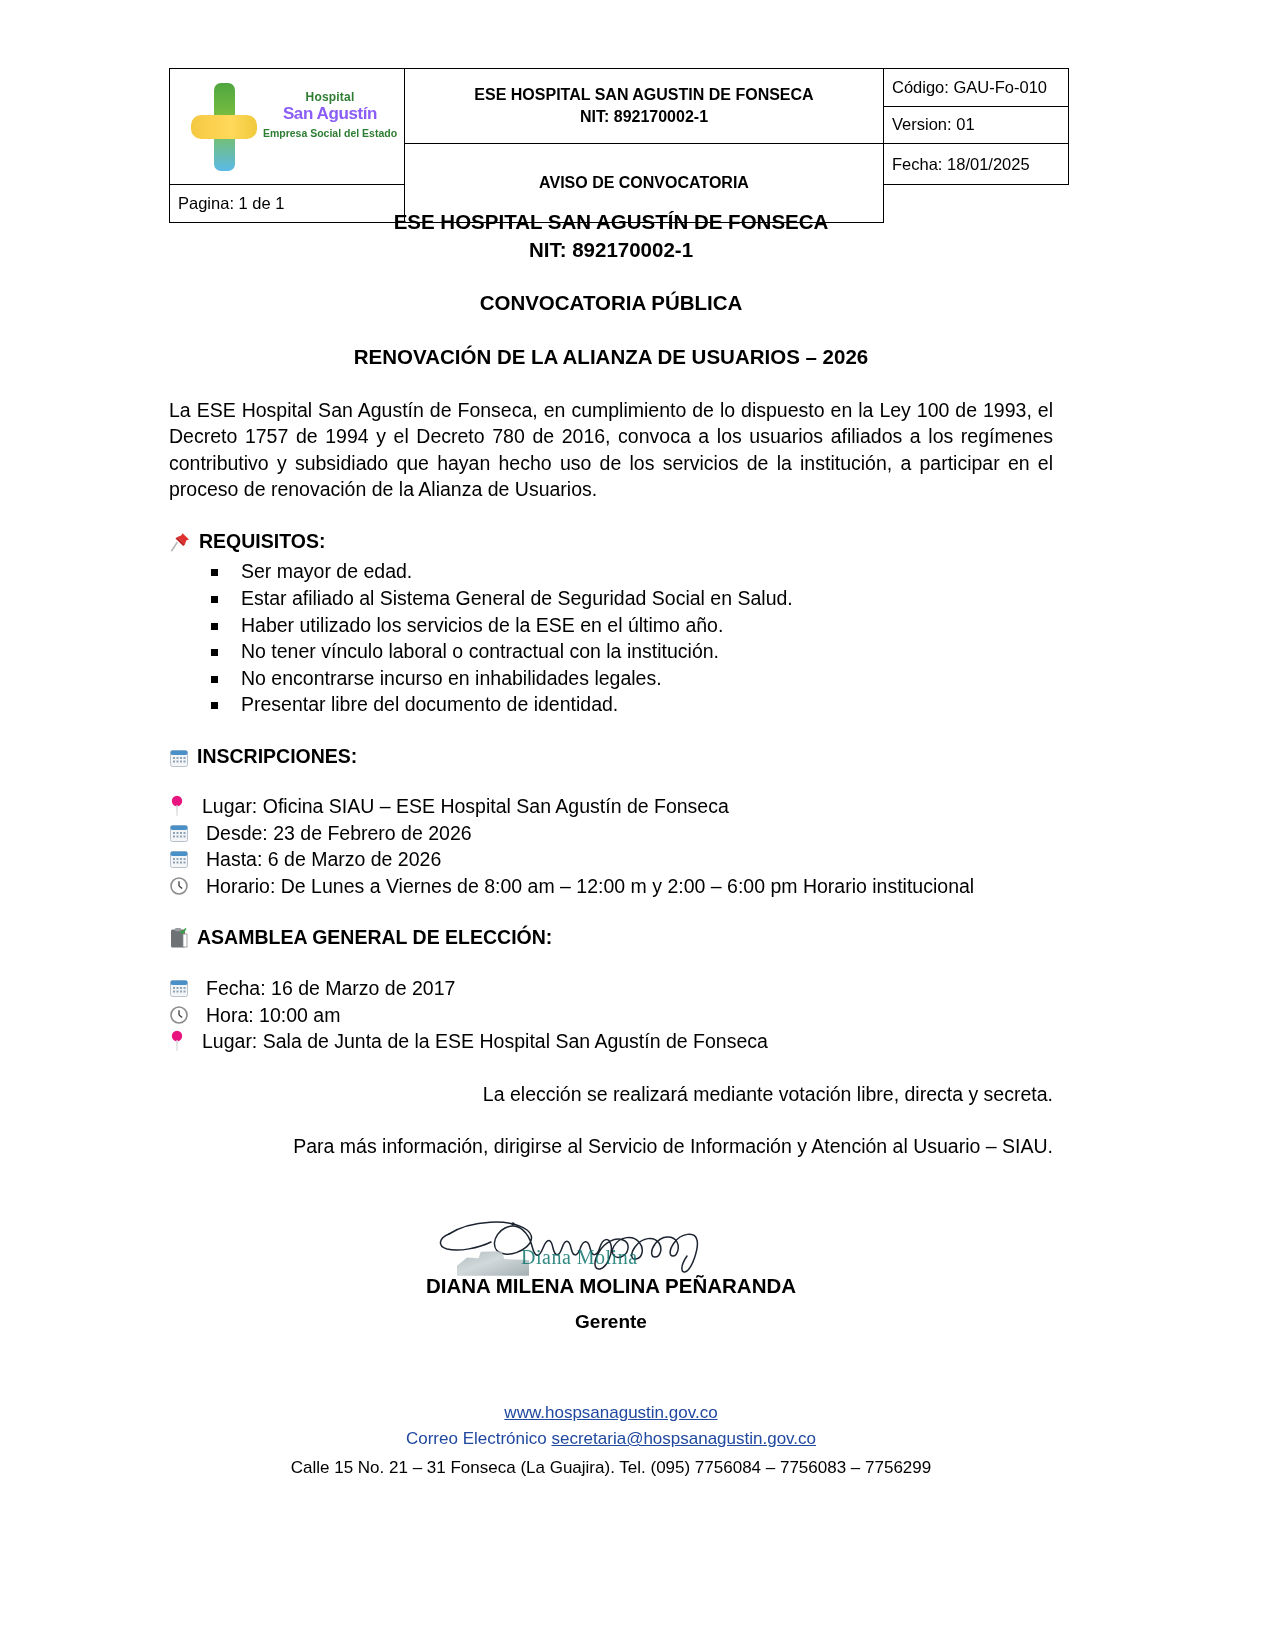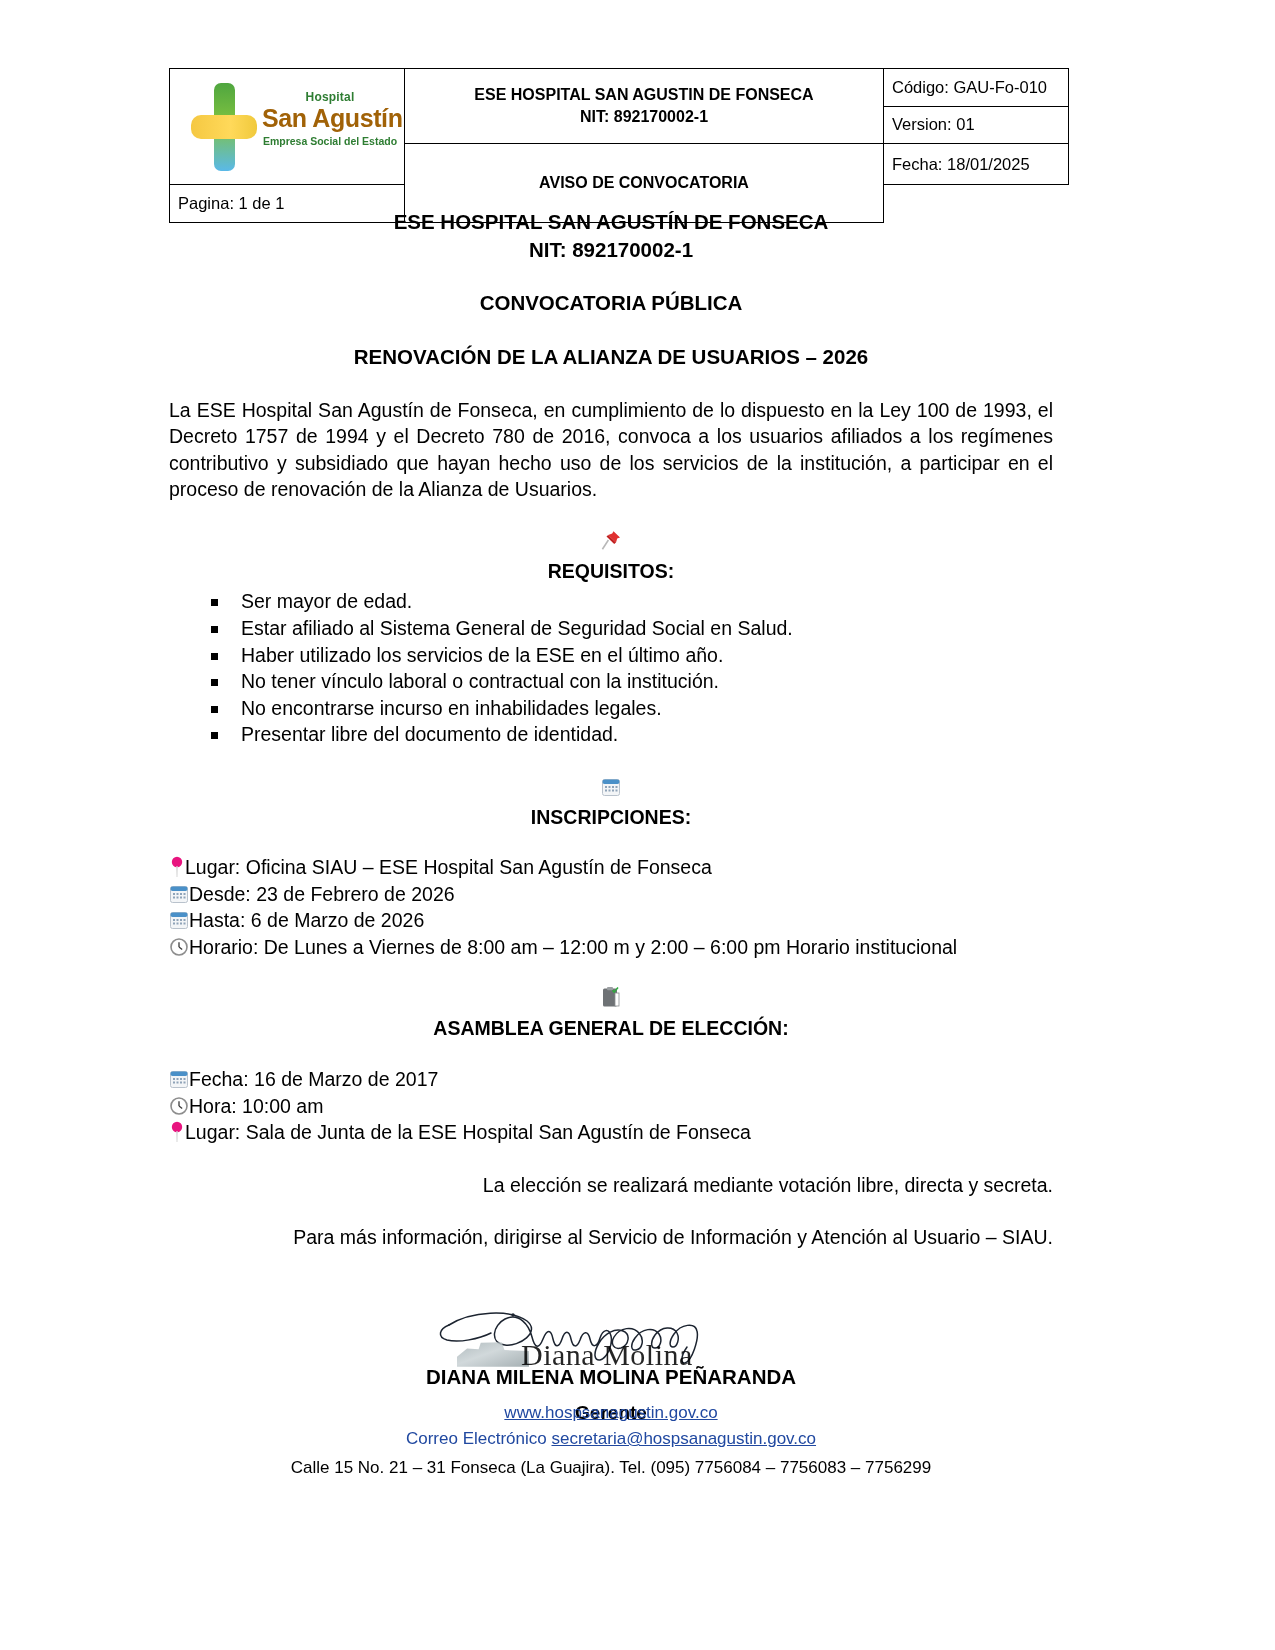--- a/index.html
+++ b/index.html
@@ -91,23 +91,23 @@
   }
   .logo-hospital {
     font-size: 12px;
     font-weight: bold;
     color: #2e7d32;
     letter-spacing: .2px;
     line-height: 1;
     margin-bottom: 1px;
   }
   .logo-main {
-    font-size: 25px;
-    font-weight: bold;
-    color: #a16207;
+    font-size: 17px;
+    font-weight: bold;
+    color: #8b5cf6;
     line-height: 1.05;
     letter-spacing: -.4px;
     white-space: nowrap;
   }
   .logo-sub {
     font-size: 10.5px;
     font-weight: bold;
     color: #2e7d32;
     line-height: 1;
     margin-top: 2px;
@@ -146,21 +146,20 @@
     line-height: 1.36;
   }
 
   .section-head {
     font-weight: bold;
     font-size: 19.5px;
     margin-top: 26px;
     display: flex;
     align-items: center;
     gap: 8px;
-    flex-direction: column;
   }
 
   ul.reqs {
     list-style: none;
     margin: 4px 0 0 0;
     padding: 0 0 0 42px;
   }
   ul.reqs li {
     position: relative;
     padding-left: 30px;
@@ -173,21 +172,21 @@
     left: 0;
     top: 11px;
     width: 7px;
     height: 7px;
     background: #000;
   }
 
   .detail-line {
     display: flex;
     align-items: flex-start;
-    gap: 0;
+    gap: 17px;
     font-size: 19.5px;
     line-height: 1.36;
   }
   .detail-group { margin-top: 24px; }
   .detail-line + .detail-line { margin-top: 0px; }
 
   
   .ico {
     display: inline-block;
     flex: 0 0 auto;
@@ -225,22 +224,22 @@
     height: 66px;
     width: 420px;
     margin: 0 auto;
   }
   .sig-svg { position: absolute; left: 0; top: 0; }
   .sig-printed {
     position: absolute;
     left: 120px;
     top: 32px;
     font-family: "Liberation Serif", serif;
-    font-size: 30px;
-    color: #000000;
+    font-size: 20px;
+    color: #0f766e;
     letter-spacing: .5px;
     opacity: .85;
   }
   .sig-stamp {
     position: absolute;
     left: 56px;
     top: 38px;
     width: 72px;
     height: 26px;
     background: linear-gradient(160deg,#9aa7ab 0%, #c6cfd2 45%, #8e9b9f 100%);

